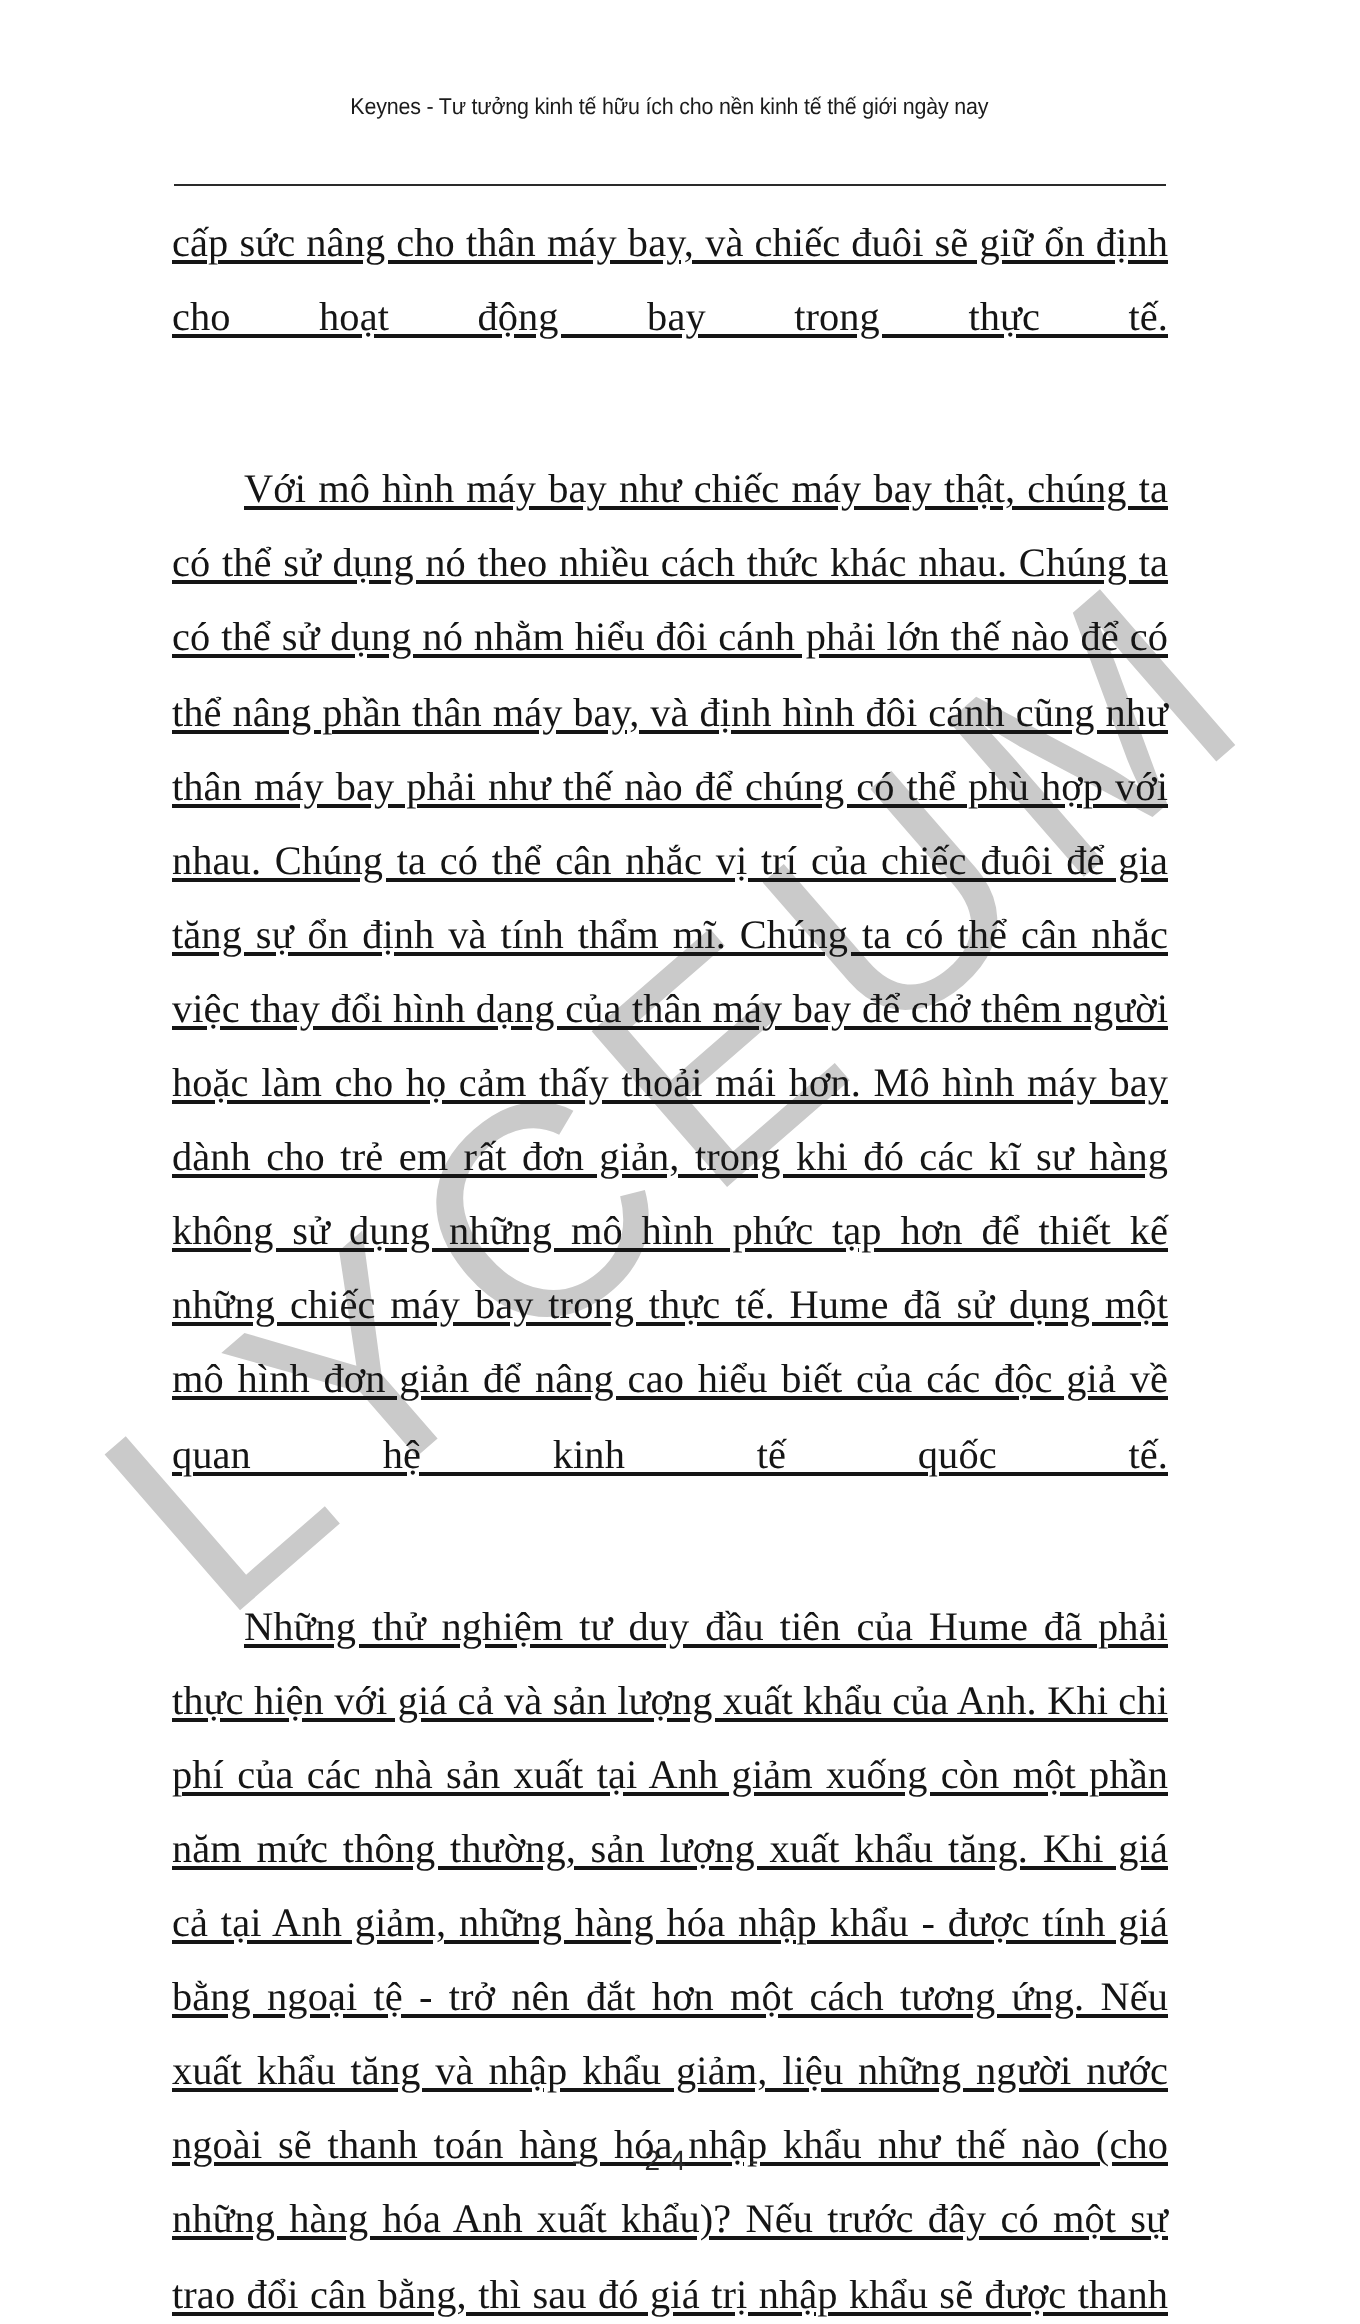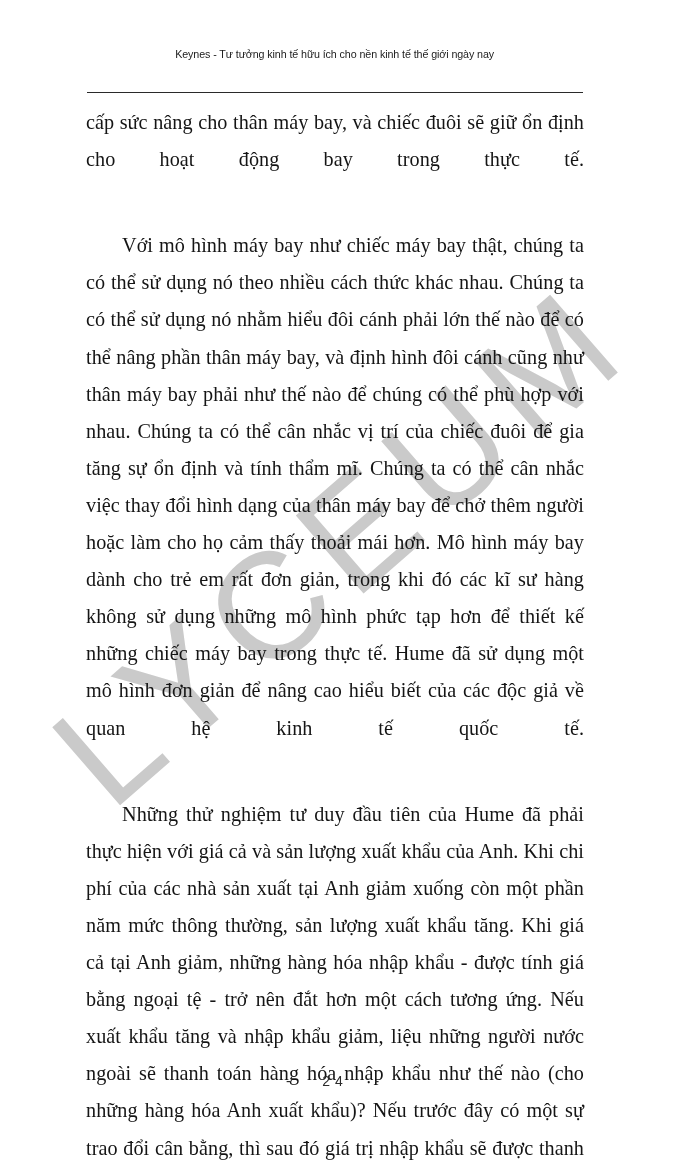--- a/index.html
+++ b/index.html
@@ -87,20 +87,21 @@
   }
 
   .para {
     margin: 0;
     text-align: justify;
     text-justify: inter-word;
     font-size: 20.2px;
     line-height: 37.1px;
     color: #151515;
     letter-spacing: 0.05px;
+    text-decoration: underline;
   }
 
   .para.indent {
     text-indent: 36px;
   }
 
   .para + .para {
     margin-top: 12px;
   }
 

